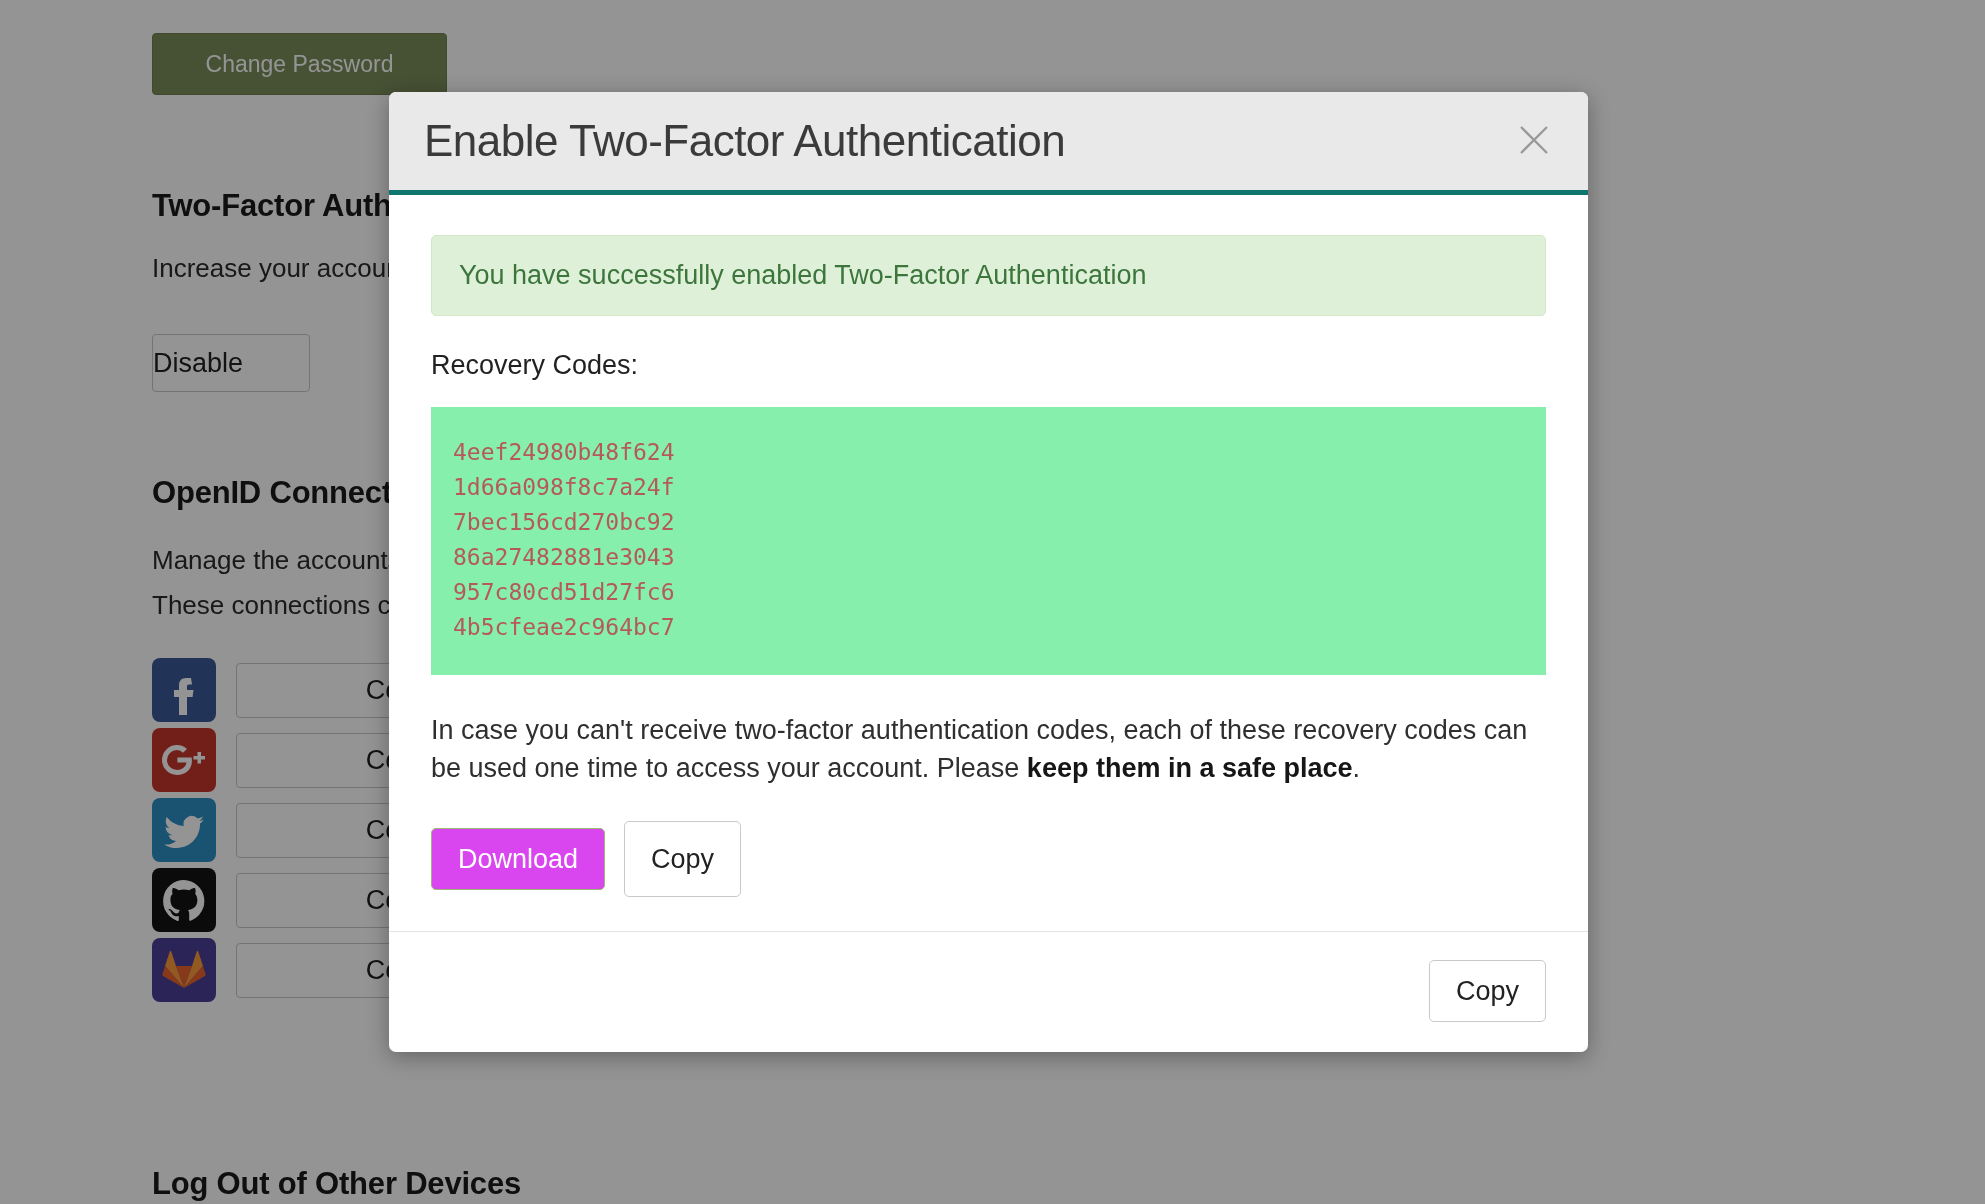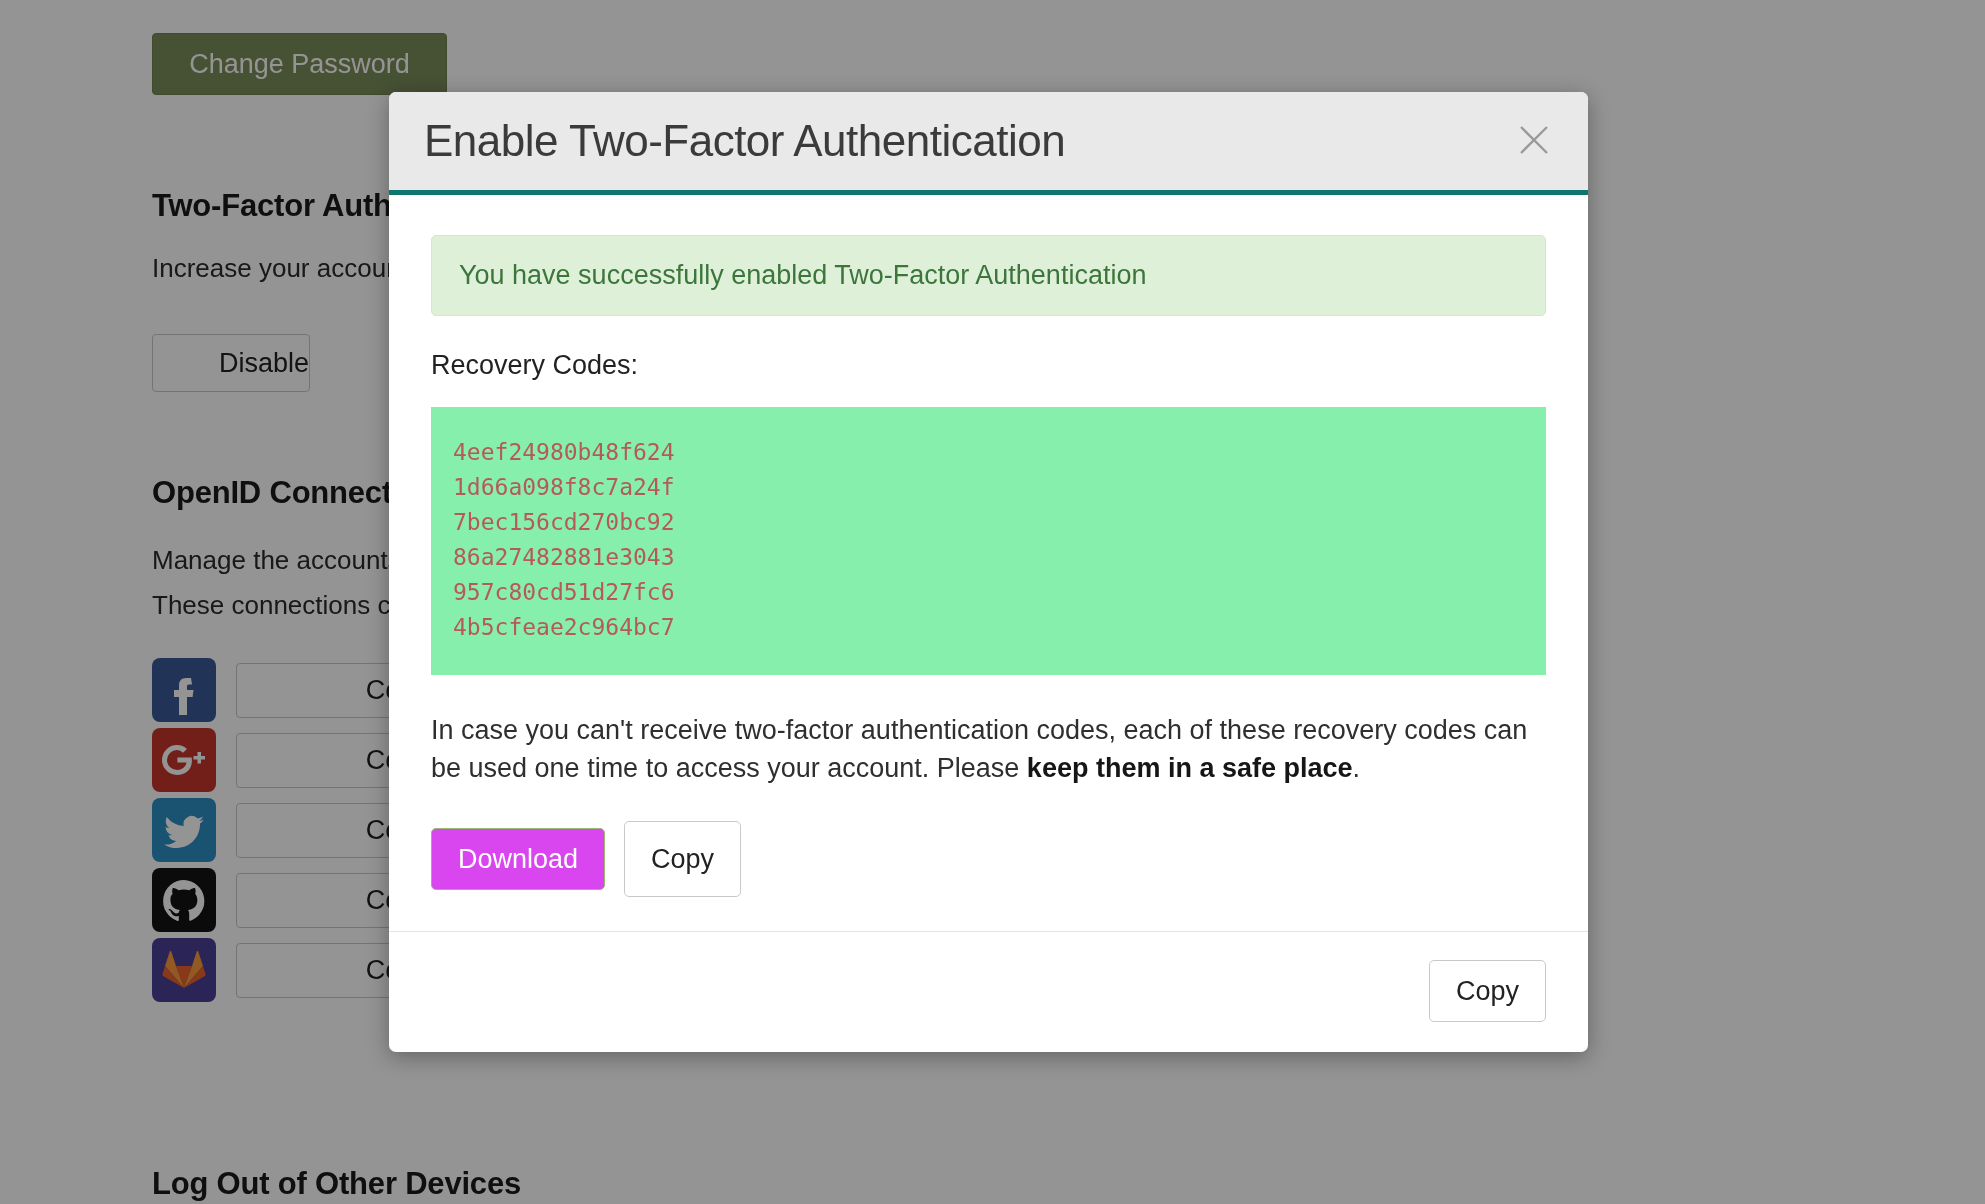--- a/index.html
+++ b/index.html
@@ -34,21 +34,21 @@
   .btn-change-password {
     position: absolute;
     left: 0;
     top: 33px;
     width: 295px;
     height: 62px;
     background: #7b8c5a;
     border: 1px solid #6f8050;
     border-radius: 4px;
     color: #ffffff;
-    font-size: 27px;
+    font-size: 23px;
     line-height: 60px;
     text-align: center;
     box-sizing: border-box;
   }
 
   .section-h {
     position: absolute;
     font-size: 31px;
     font-weight: bold;
     color: #1a1a1a;
@@ -70,21 +70,21 @@
     left: 0;
     top: 334px;
     width: 158px;
     height: 58px;
     background: #ffffff;
     border: 1px solid #c9c9c9;
     border-radius: 4px;
     color: #222;
     font-size: 27px;
     line-height: 56px;
-    text-align: right;
+    text-align: left;
     box-sizing: border-box;
   }
 
   #bg-oidc-heading { top: 475px; left: 0; }
   #bg-oidc-desc-1  { top: 545px; left: 0; }
   #bg-oidc-desc-2  { top: 590px; left: 0; }
 
   .provider-row {
     position: absolute;
     left: 0;

